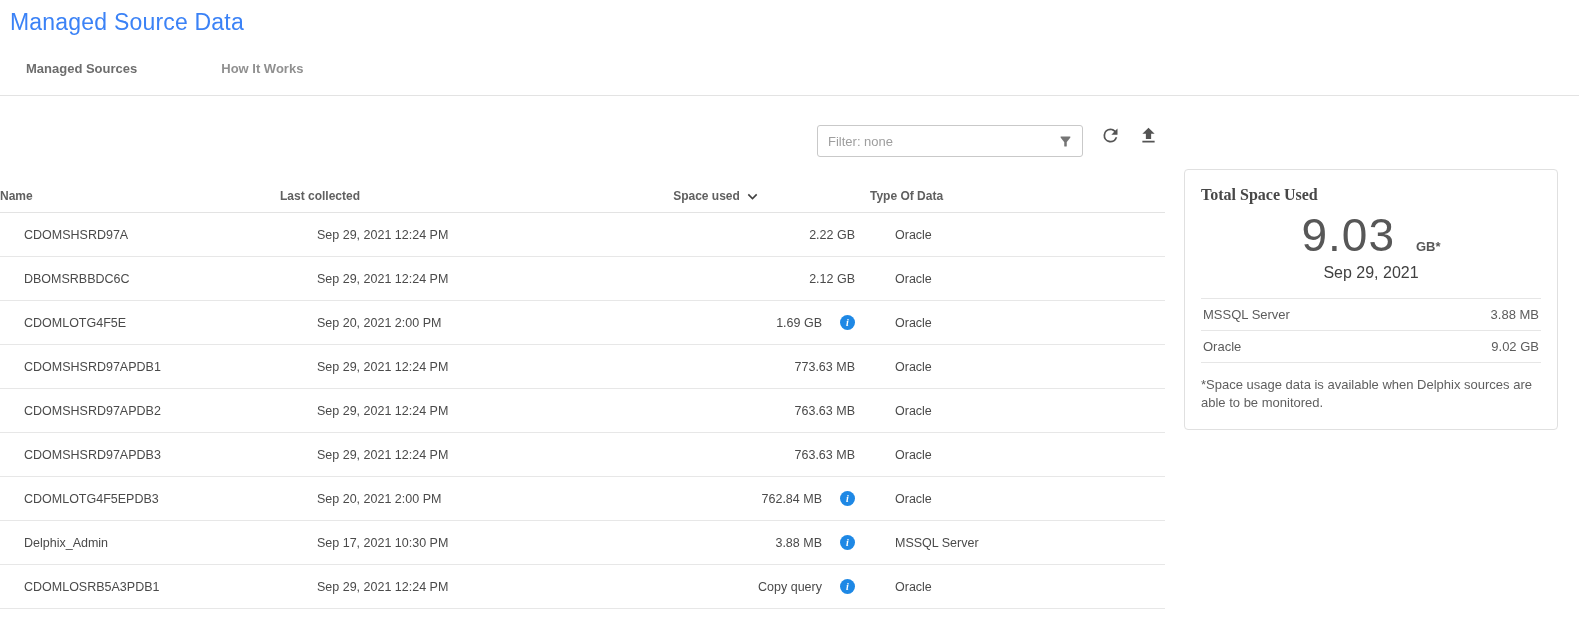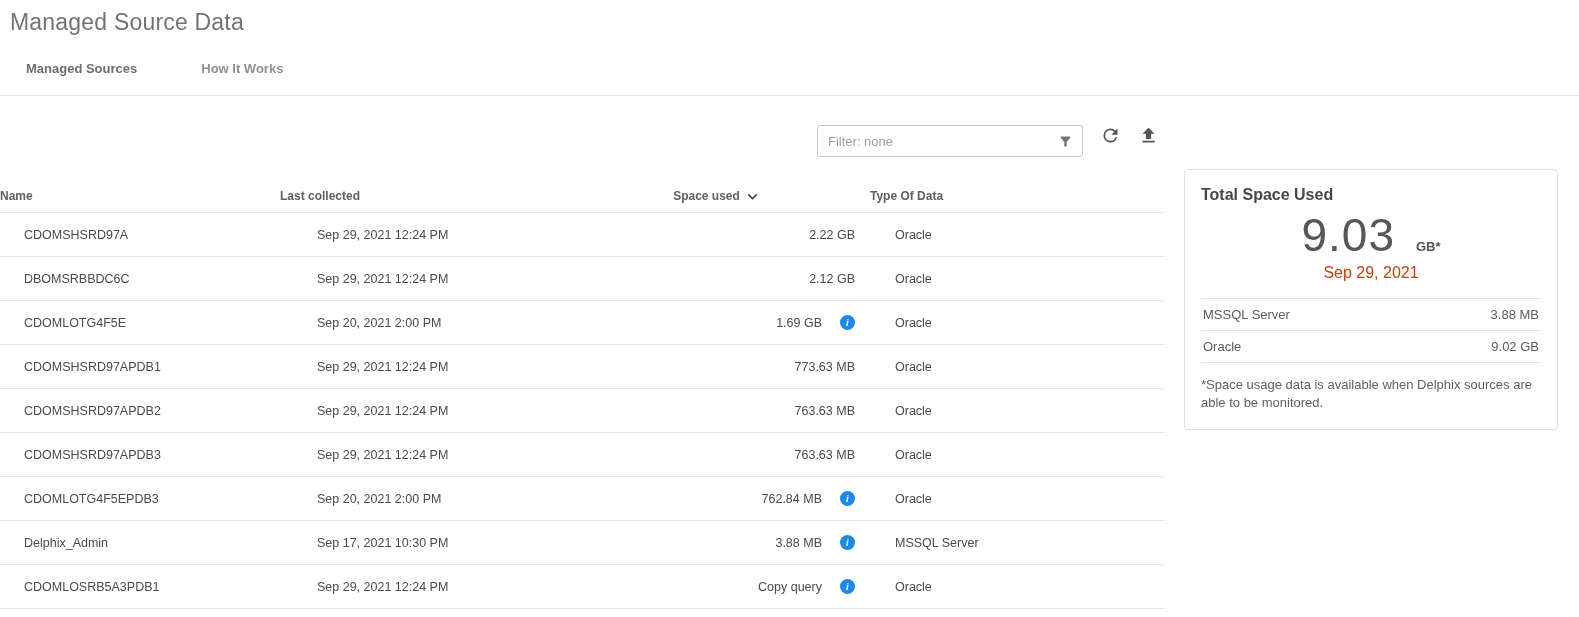--- a/index.html
+++ b/index.html
@@ -2,25 +2,25 @@
 <html><head>
 <meta charset="utf-8">
 <style>
   html,body { margin:0; padding:0; }
   body {
     width:1579px; height:617px; overflow:hidden;
     background:#ffffff; color:#424242;
     font-family:"Liberation Sans", sans-serif;
   }
   .page-title {
-    font-size:23px; font-weight:500; color:#737373;
+    font-size:23px; font-weight:500; color:#3b82f6;
     margin:9px 0 0 10px; letter-spacing:.2px;
   }
   .tabs {
-    display:flex; gap:64px; padding:25px 0 19px 26px;
+    display:flex; gap:84px; padding:25px 0 19px 26px;
     border-bottom:1px solid #e3e3e3;
   }
   .tab { font-size:13px; font-weight:700; color:#909090; cursor:pointer; }
   .tab.active { color:#6d6d6d; }
 
   .content { display:flex; align-items:flex-start; }
   .left-col { width:1165px; }
   .right-col { width:374px; margin-left:19px; margin-top:73px; }
 
   .toolbar {
@@ -67,25 +67,25 @@
     font-size:10px; font-weight:700; font-style:italic;
     font-family:"Liberation Serif", serif;
     display:inline-flex; align-items:center; justify-content:center;
     margin-left:18px; cursor:pointer; flex:0 0 auto;
   }
 
   .card {
     border:1px solid #e0e0e0; border-radius:4px;
     padding:16px 16px 18px; box-sizing:border-box; background:#fff;
   }
-  .card-title { font-size:16px; font-weight:700; color:#474747; }
+  .card-title { font-size:16px; font-weight:700; color:#474747;font-family:Liberation Serif, serif; }
   .total { text-align:center; margin-top:4px; color:#575757; }
   .total-value { font-size:46px; font-weight:400; letter-spacing:1px; }
   .total-unit { font-size:13px; font-weight:700; margin-left:21px; }
-  .total-date { text-align:center; font-size:16px; color:#c2410c; margin:2px 0 16px; }
+  .total-date { text-align:center; font-size:16px; color:#404040; margin:2px 0 16px; }
   .breakdown { border-bottom:1px solid #e6e6e6; }
   .breakdown-row {
     display:flex; justify-content:space-between; align-items:center;
     border-top:1px solid #e6e6e6; padding:8px 2px;
     font-size:13px; color:#5c5c5c;
   }
   .footnote {
     margin-top:13px; font-size:13px; color:#5f5f5f; line-height:1.35;
   }
 </style>

